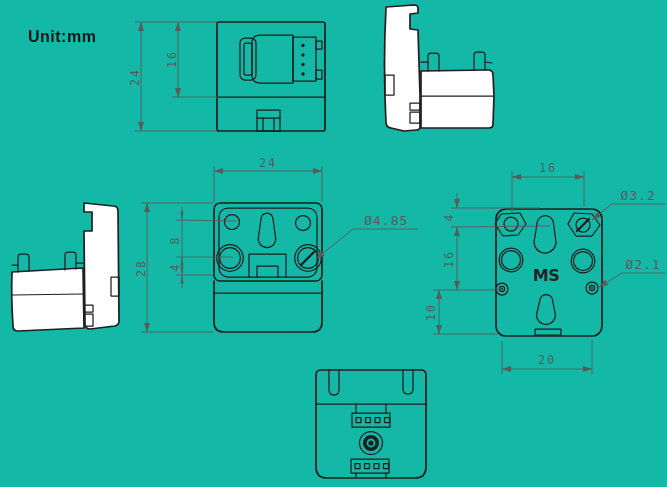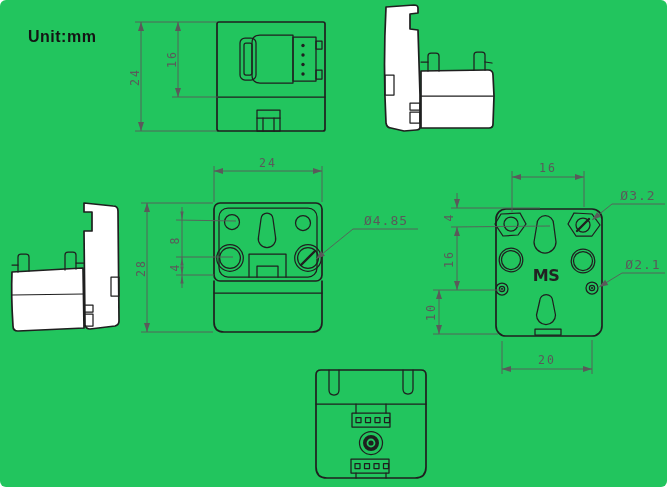--- a/index.html
+++ b/index.html
@@ -1,16 +1,16 @@
 <!DOCTYPE html>
 <html><head>
 <meta charset="utf-8">
 <style>
   html,body{margin:0;padding:0;background:#ffffff;}
-  .stage{position:relative;width:667px;height:487px;background:#22c55e;overflow:hidden;border-radius:6px;}
+  .stage{position:relative;width:667px;height:487px;background:#14b8a6;overflow:hidden;}
   svg{display:block;}
   
   .ol{stroke:#1f1f1f;stroke-width:1.7;fill:none;stroke-linejoin:round;stroke-linecap:round;}
   .olf{stroke:#1f1f1f;stroke-width:1.7;fill:#ffffff;stroke-linejoin:round;stroke-linecap:round;}
   .il{stroke:#1f1f1f;stroke-width:1.25;fill:none;stroke-linejoin:round;stroke-linecap:round;}
   .thick{stroke:#1f1f1f;stroke-width:2.4;fill:none;stroke-linecap:round;}
   .ring{stroke:#1f1f1f;stroke-width:3.6;fill:none;}
   .filldark{fill:#1f1f1f;stroke:none;}
   
   .dl{stroke:#5a5a5a;stroke-width:0.9;fill:none;}

